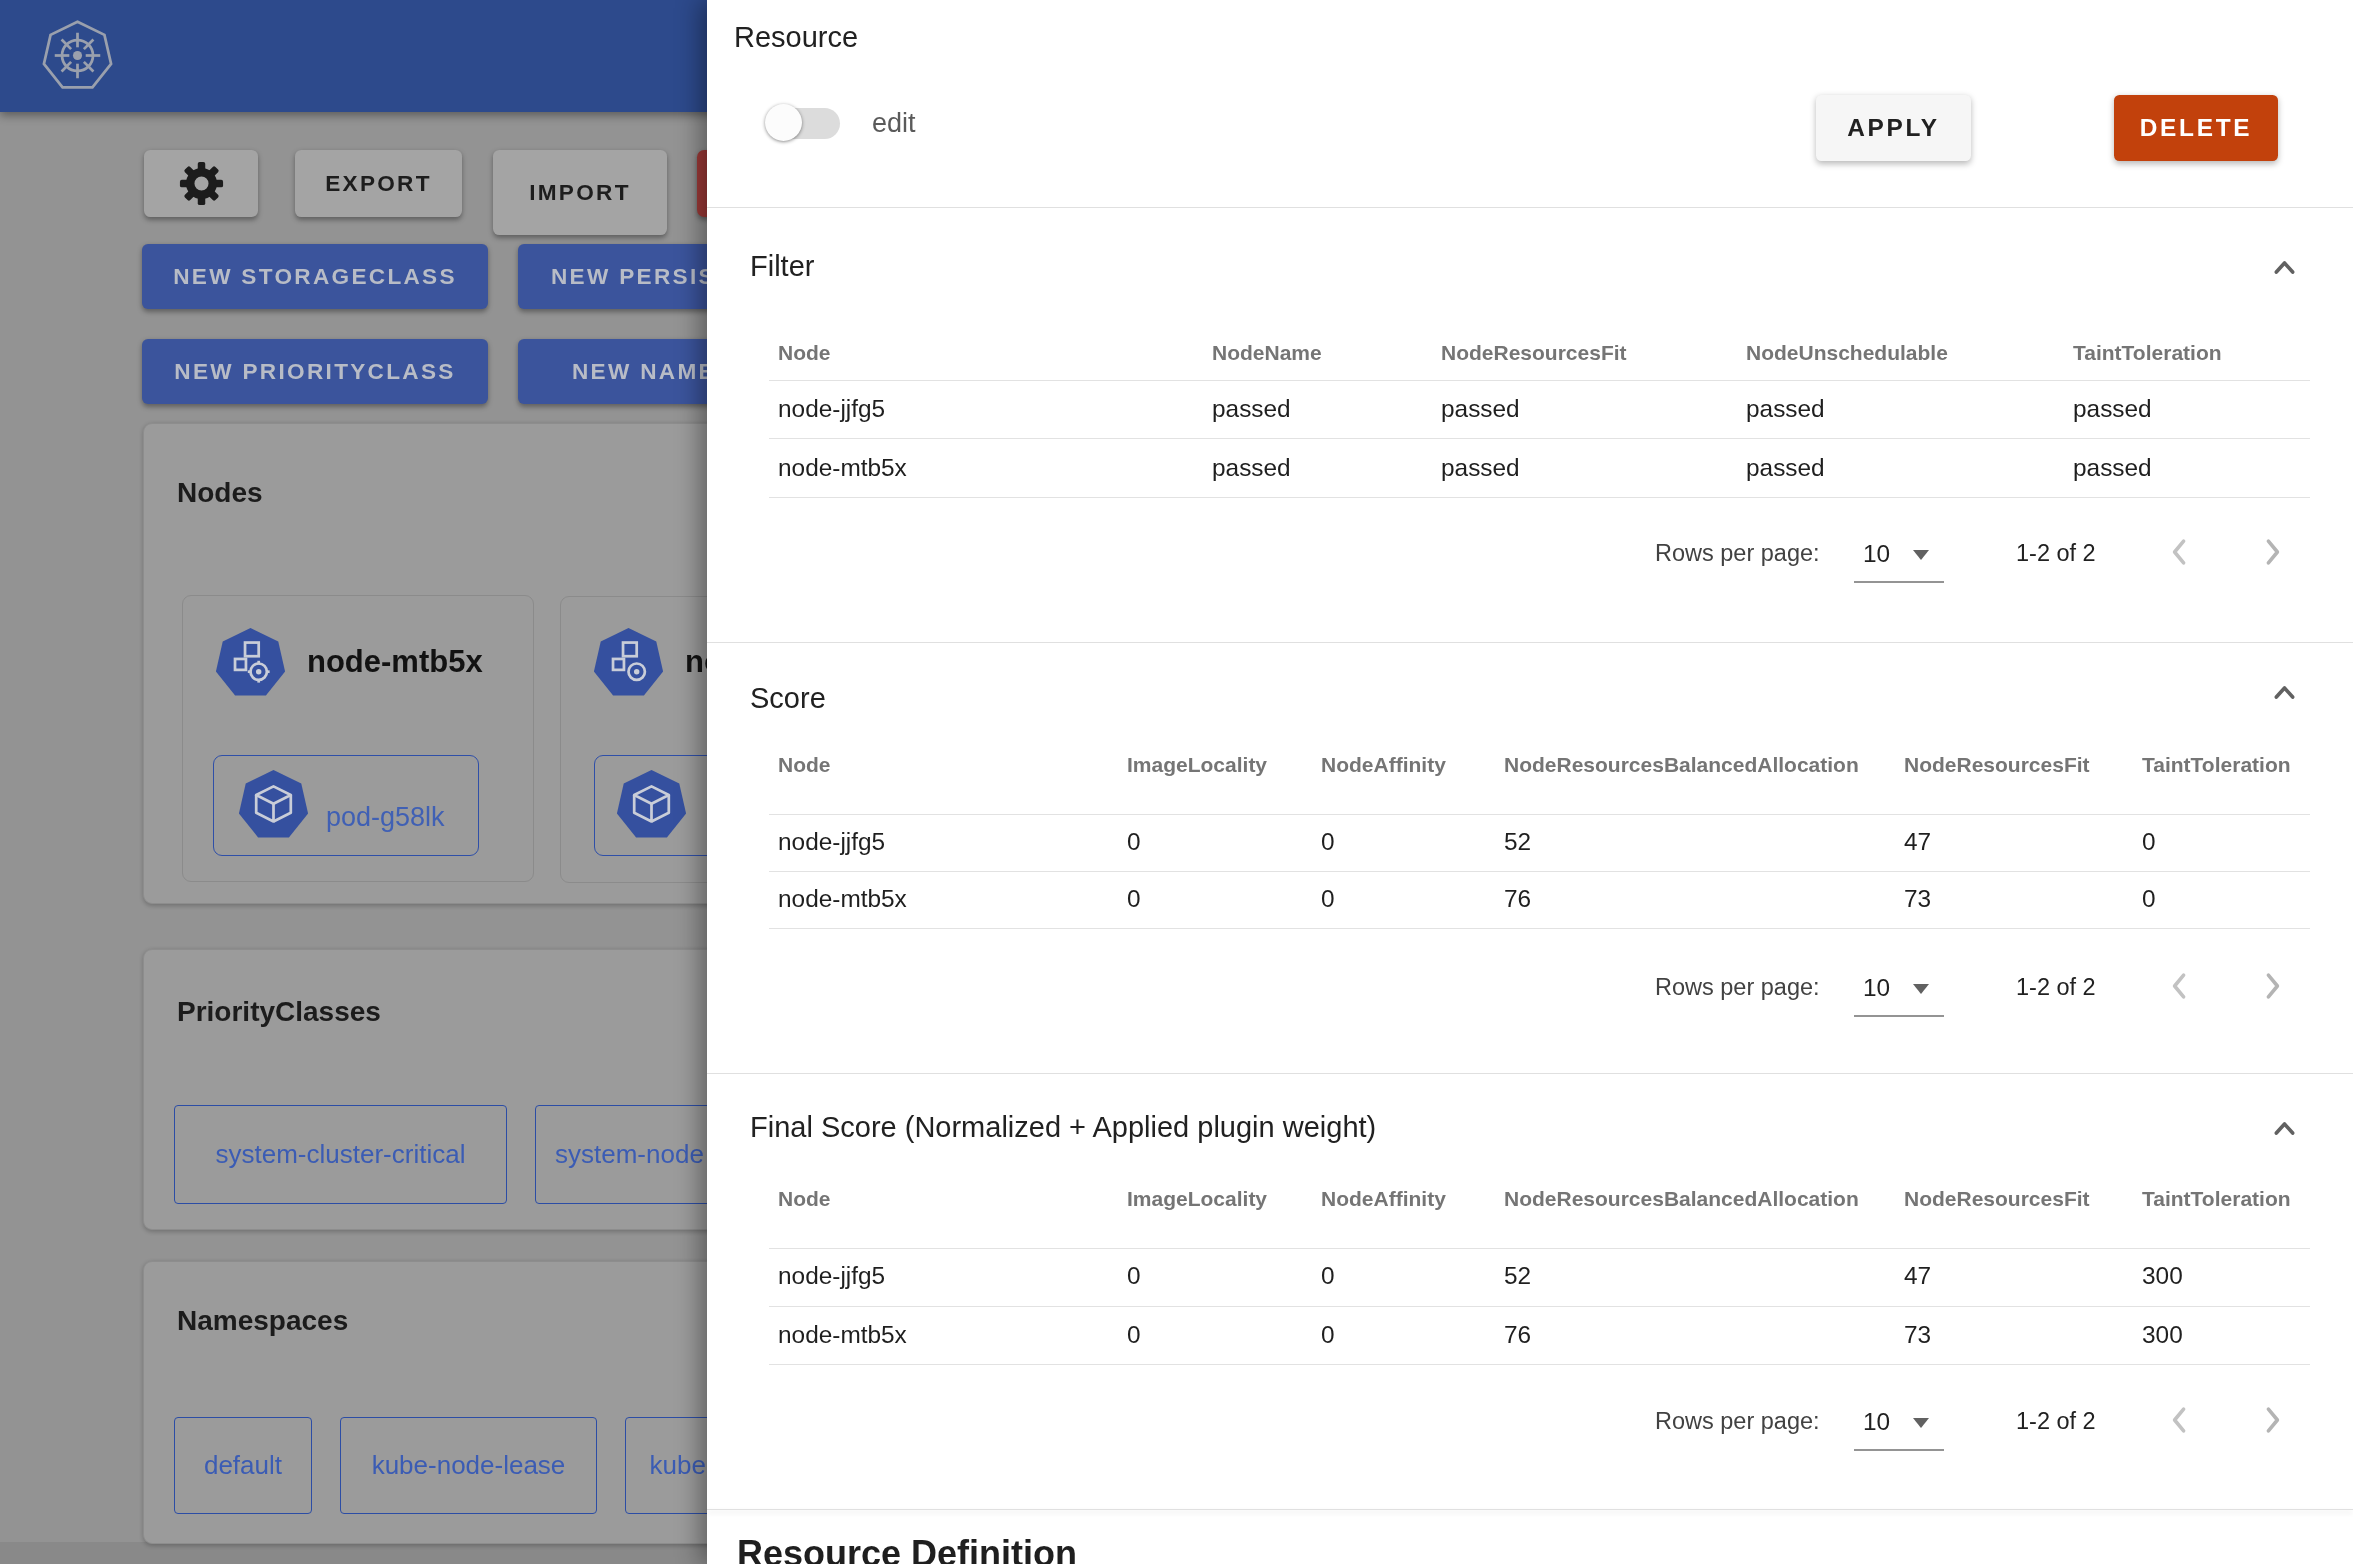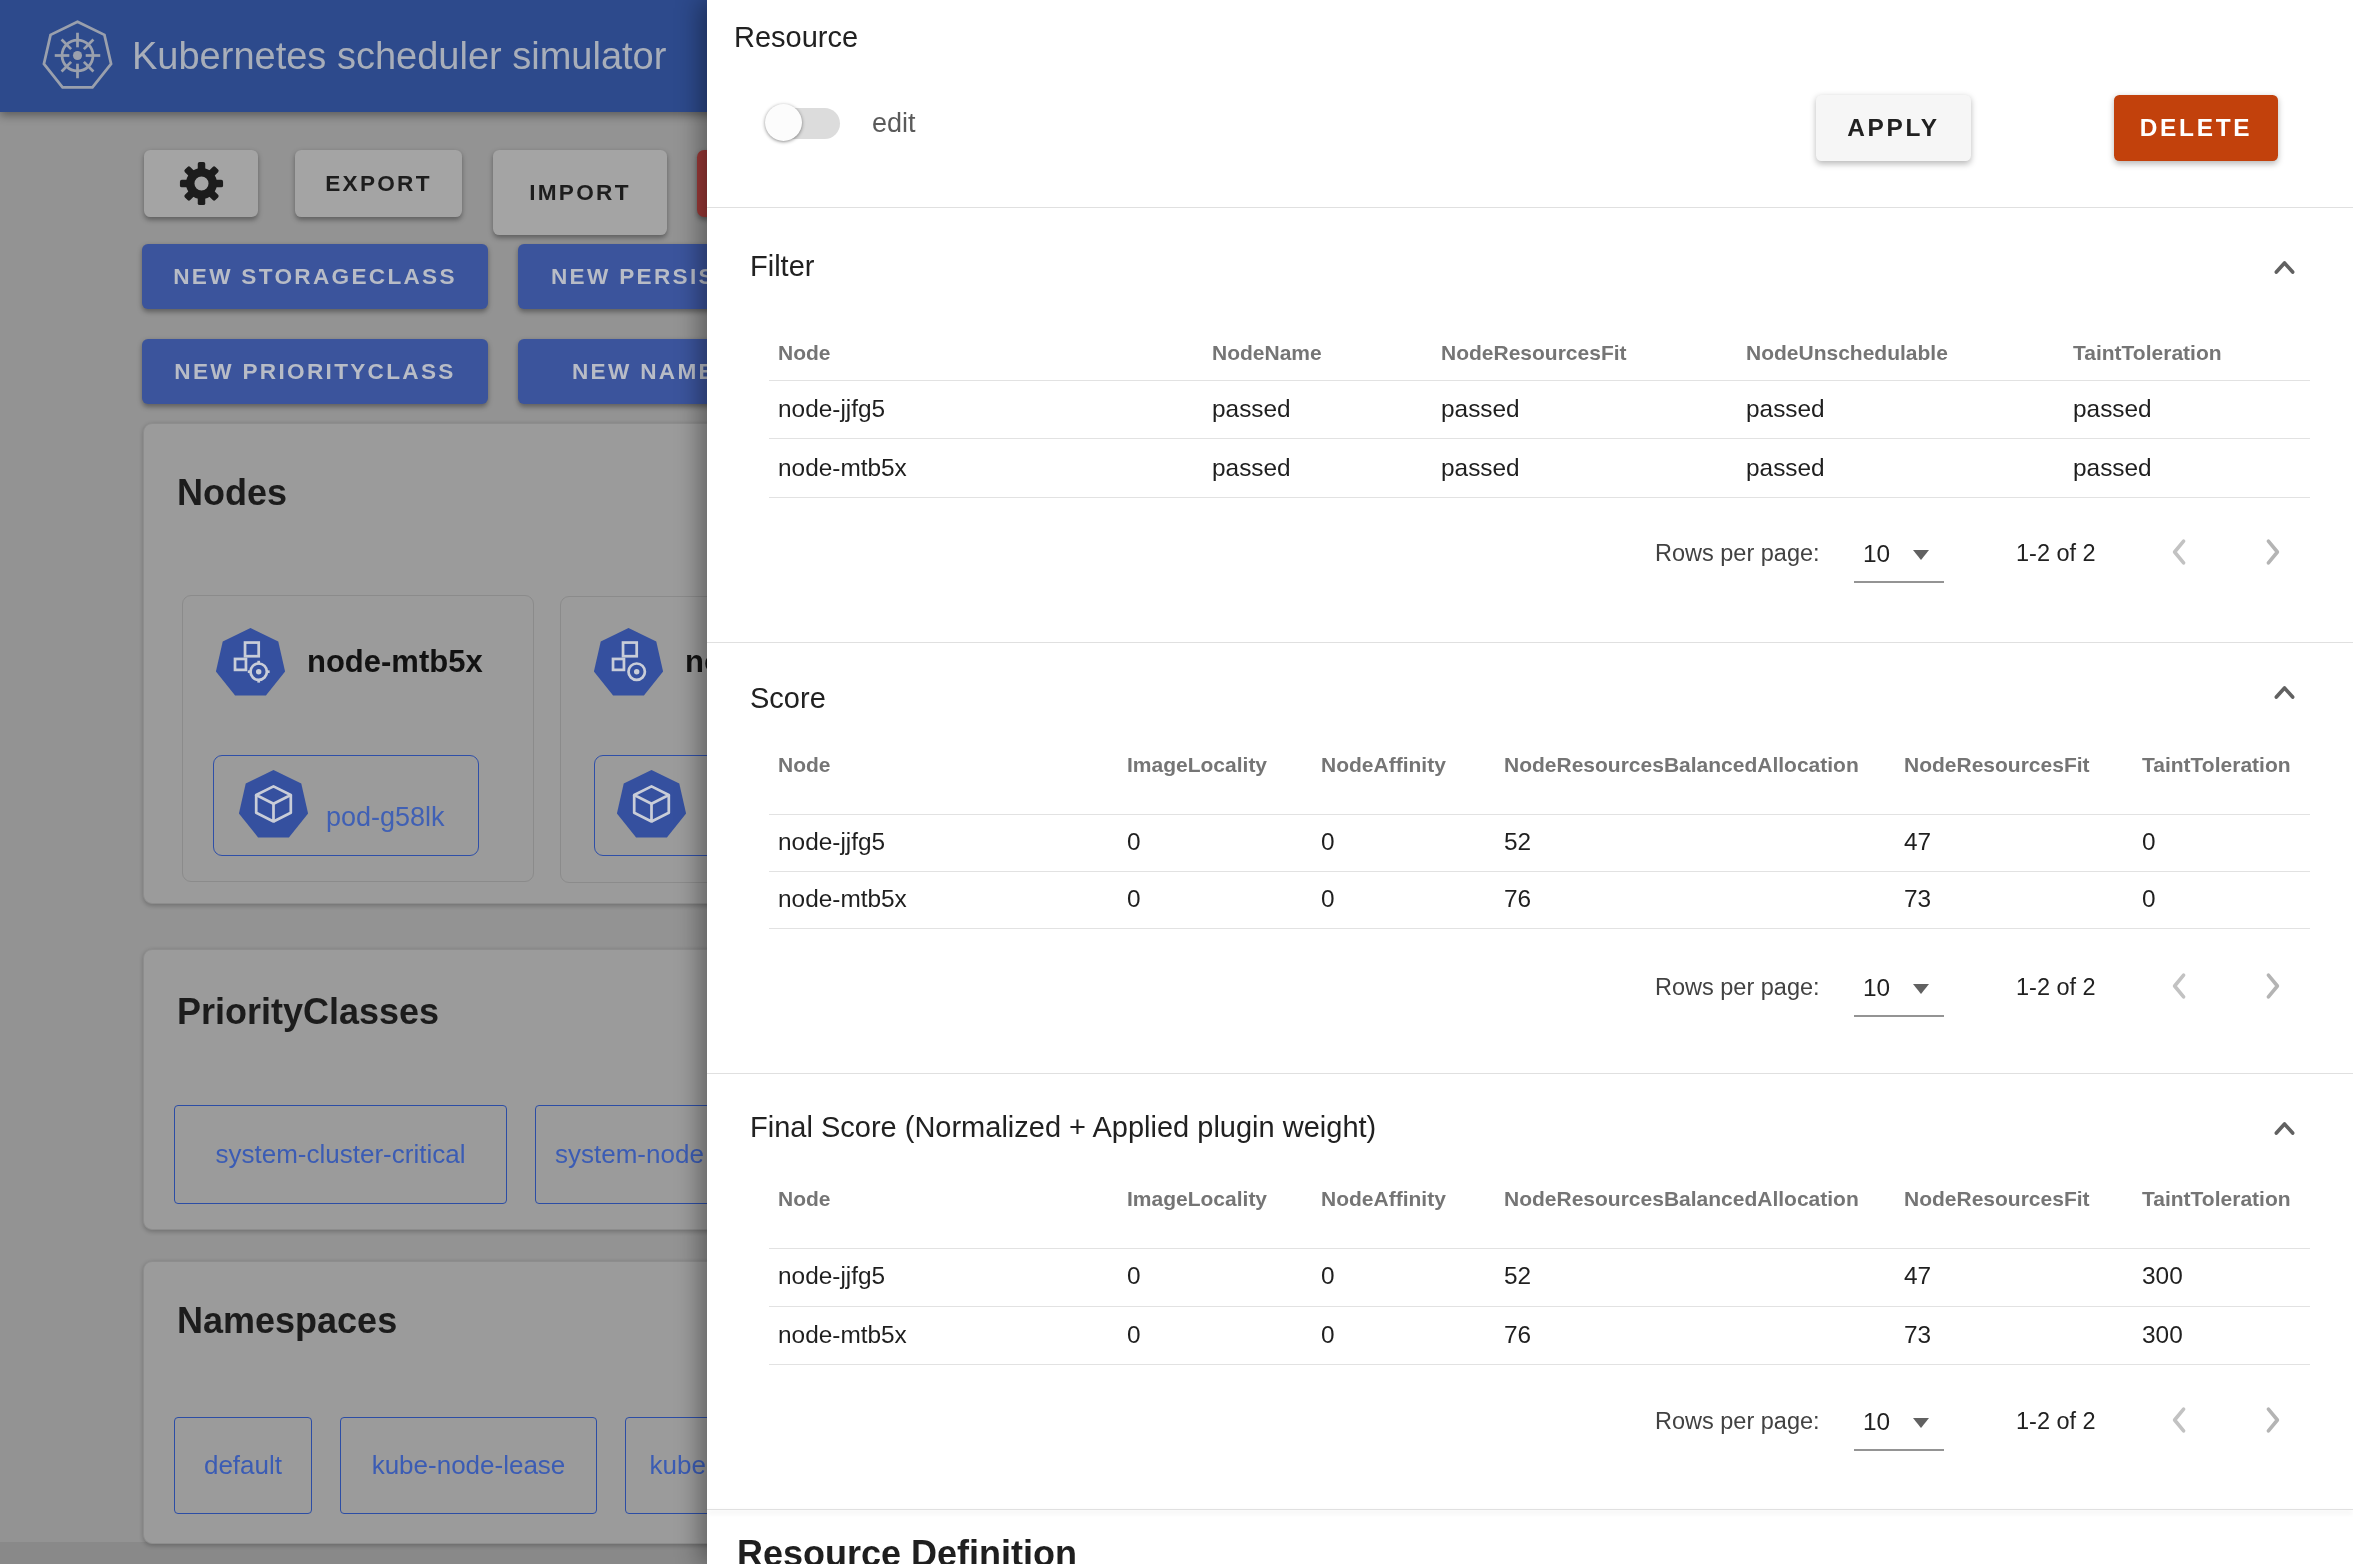--- a/index.html
+++ b/index.html
@@ -15,21 +15,21 @@
   .wbtn{background:#a4a4a4;border-radius:6.3px;box-shadow:0 2.7px 5.4px rgba(0,0,0,.35);
         color:#1d1d1d;font-size:22.6px;font-weight:700;letter-spacing:2.3px;
         display:flex;align-items:center;justify-content:center;cursor:pointer;}
   .redbtn{background:#9e3a38;border-radius:7.2px;box-shadow:0 2.7px 5.4px rgba(0,0,0,.35);}
   .bluebtn{background:#3b549c;border-radius:6px;box-shadow:0 2.7px 5.4px rgba(0,0,0,.35);
         color:#b8bcc6;font-size:22.6px;font-weight:700;letter-spacing:2.3px;
         display:flex;align-items:center;justify-content:center;overflow:hidden;cursor:pointer;}
   .bluebtn.clip{justify-content:flex-start;}
   .card{background:#9b9b9b;border:0.9px solid #8d8d8d;border-radius:9px;
         box-shadow:0 1.8px 4.5px rgba(0,0,0,.22);}
-  .cardtitle{font-size:36px;font-weight:700;color:#1c1c1c;line-height:40px;}
+  .cardtitle{font-size:28px;font-weight:700;color:#1c1c1c;line-height:40px;}
   .chip{border:1.8px solid #8b8b8b;border-radius:9px;}
   .nodename{font-size:31px;font-weight:700;color:#121212;line-height:36px;white-space:nowrap;}
   .podbtn{border:1.8px solid #2f4fa8;border-radius:9px;cursor:pointer;}
   .podlabel{font-size:27px;color:#4060b4;line-height:29px;white-space:nowrap;}
   .outbtn{border:1.8px solid #2c4da5;border-radius:4px;color:#3b5cb4;font-size:26px;
           display:flex;align-items:center;justify-content:center;overflow:hidden;cursor:pointer;}
   .outbtn.clip{justify-content:flex-start;}
   
   .panel{left:707px;top:0;width:1646px;height:1565px;background:#ffffff;z-index:10;
          box-shadow:-7.2px 0 23.5px rgba(0,0,0,.38);}
@@ -184,21 +184,20 @@
       <line x1="39" y1="14" x2="39" y2="30"></line>
         <line x1="39" y1="48" x2="39" y2="64"></line>
       <line x1="14" y1="39" x2="30" y2="39"></line>
         <line x1="48" y1="39" x2="64" y2="39"></line>
       <line x1="21.5" y1="21.5" x2="32" y2="32"></line>
         <line x1="46" y1="46" x2="56.5" y2="56.5"></line>
       <line x1="56.5" y1="21.5" x2="46" y2="32"></line>
         <line x1="32" y1="46" x2="21.5" y2="56.5"></line>
     </g>
   </svg>
-  <div class="abs app-title">Kubernetes scheduler simulator</div>
 </div>
 
 <div class="abs panel">
 
   <div class="abs ptitle">Resource</div>
 
   <div class="abs switch">
     <div class="track"></div>
     <div class="thumb"></div>
   </div>

